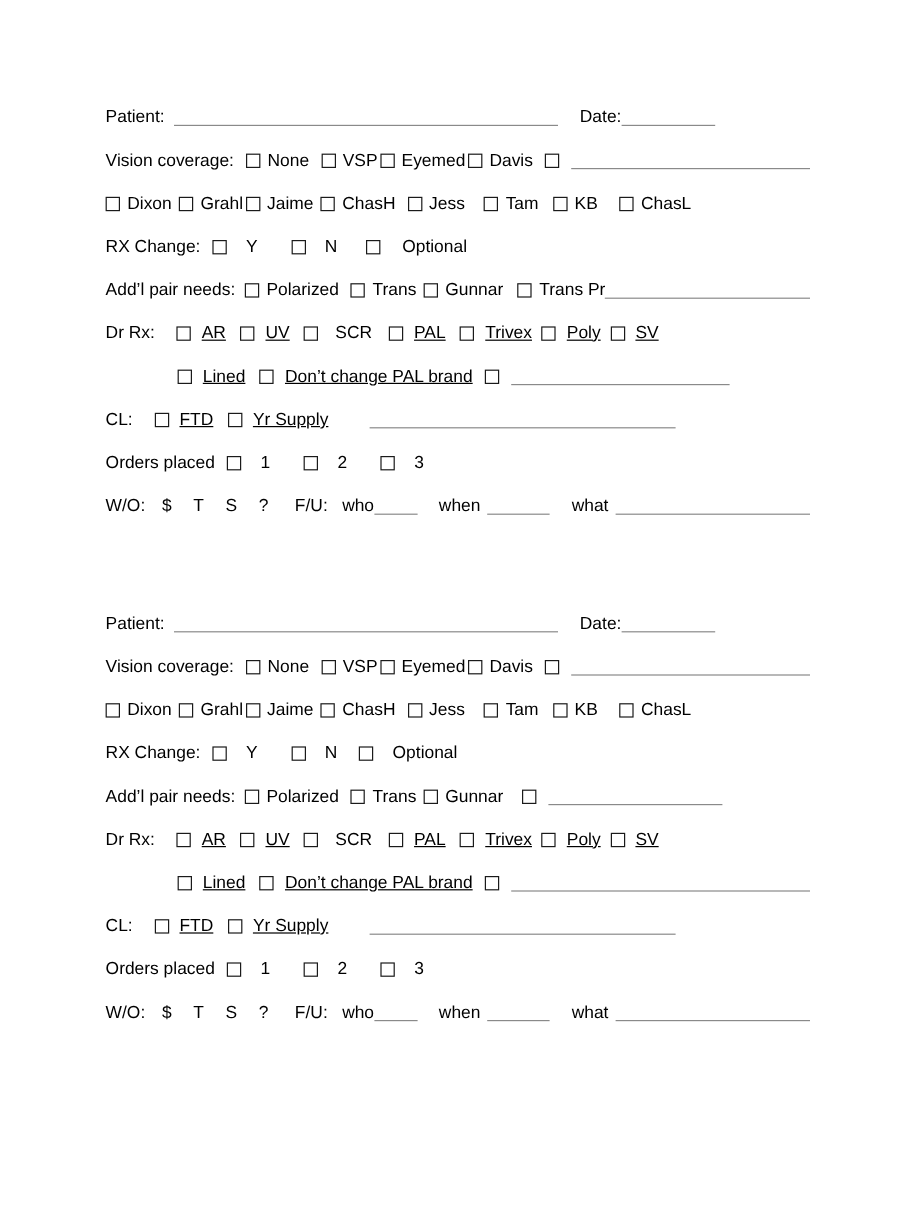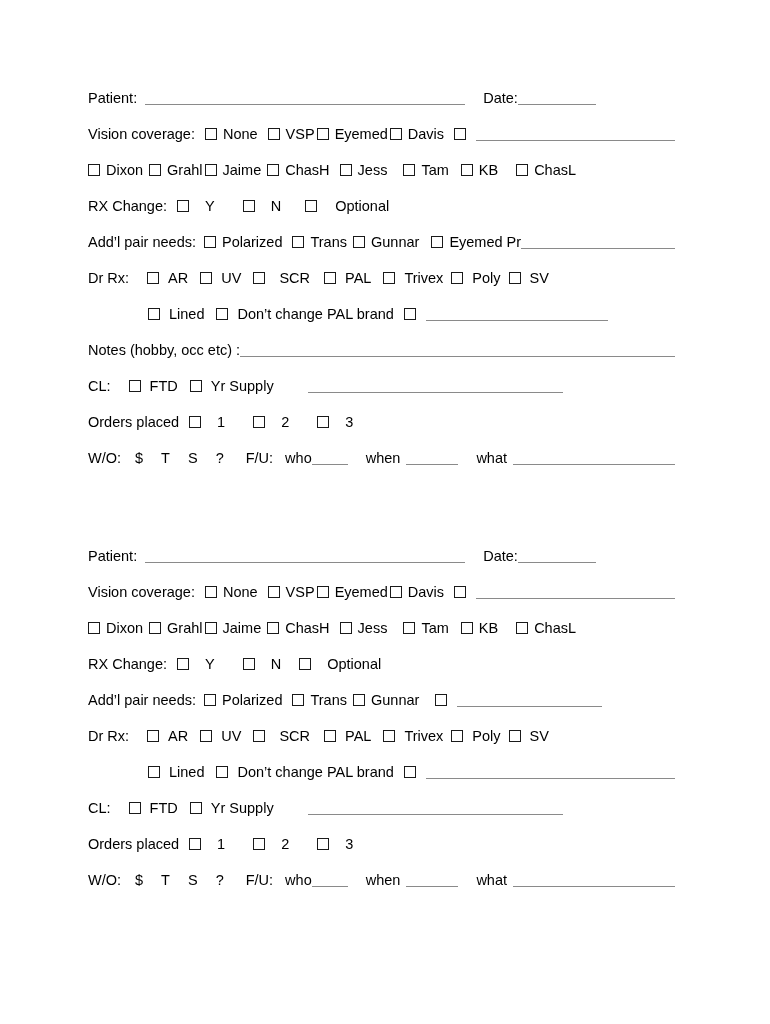--- a/index.html
+++ b/index.html
@@ -44,21 +44,21 @@
     height: 12px;
     border: 1.4px solid #1a1a1a;
     background: #ffffff;
     box-sizing: border-box;
     flex: none;
     position: relative;
     top: 0px;
   }
 
   .txt-after { margin-left: 6px; }
-  .txt-after-lg { margin-left: 9px; }
+  .txt-after-lg { margin-left: 9px; text-decoration: underline; }
 
   
   .rule {
     display: inline-block;
     height: 0;
     border-bottom: 1.6px solid #8a8a8a;
     vertical-align: middle;
     position: relative;
     top: 6px;
     flex: none;
@@ -166,21 +166,21 @@
       <span class="cb"></span>
       <span class="txt-after">Polarized</span>
       <span class="sp-10"></span>
       <span class="cb"></span>
       <span class="txt-after">Trans</span>
       <span class="sp-6"></span>
       <span class="cb"></span>
       <span class="txt-after">Gunnar</span>
       <span class="sp-12"></span>
       <span class="cb"></span>
-      <span class="txt-after">Eyemed Pr</span>
+      <span class="txt-after">Trans Pr</span>
       <span class="rule rule-grow"></span>
     </div>
 
     <div class="row">
       <span class="label">Dr Rx:</span>
       <span class="sp-18"></span>
       <span class="cb"></span>
       <span class="txt-after-lg">AR</span>
       <span class="sp-12"></span>
       <span class="cb"></span>
@@ -208,24 +208,20 @@
       <span class="txt-after-lg">Lined</span>
       <span class="sp-12"></span>
       <span class="cb"></span>
       <span class="txt-after-lg">Don’t change PAL brand</span>
       <span class="sp-10"></span>
       <span class="cb"></span>
       <span class="sp-10"></span>
       <span class="rule" style="width:182px;"></span>
     </div>
 
-    <div class="row">
-      <span class="label">Notes (hobby, occ etc) :</span>
-      <span class="rule rule-grow"></span>
-    </div>
 
     <div class="row">
       <span class="label">CL:</span>
       <span class="sp-18"></span>
       <span class="cb"></span>
       <span class="txt-after-lg">FTD</span>
       <span class="sp-12"></span>
       <span class="cb"></span>
       <span class="txt-after-lg">Yr Supply</span>
       <span class="sp-34"></span>

